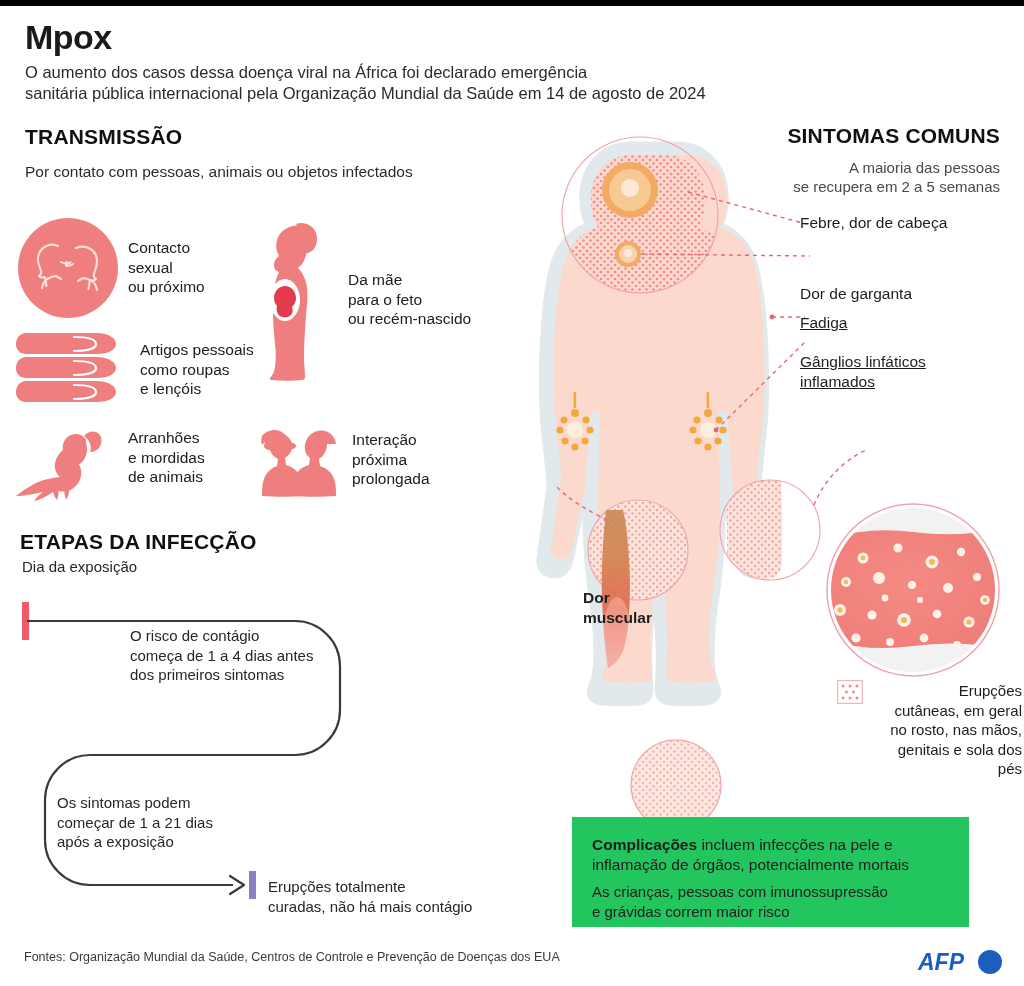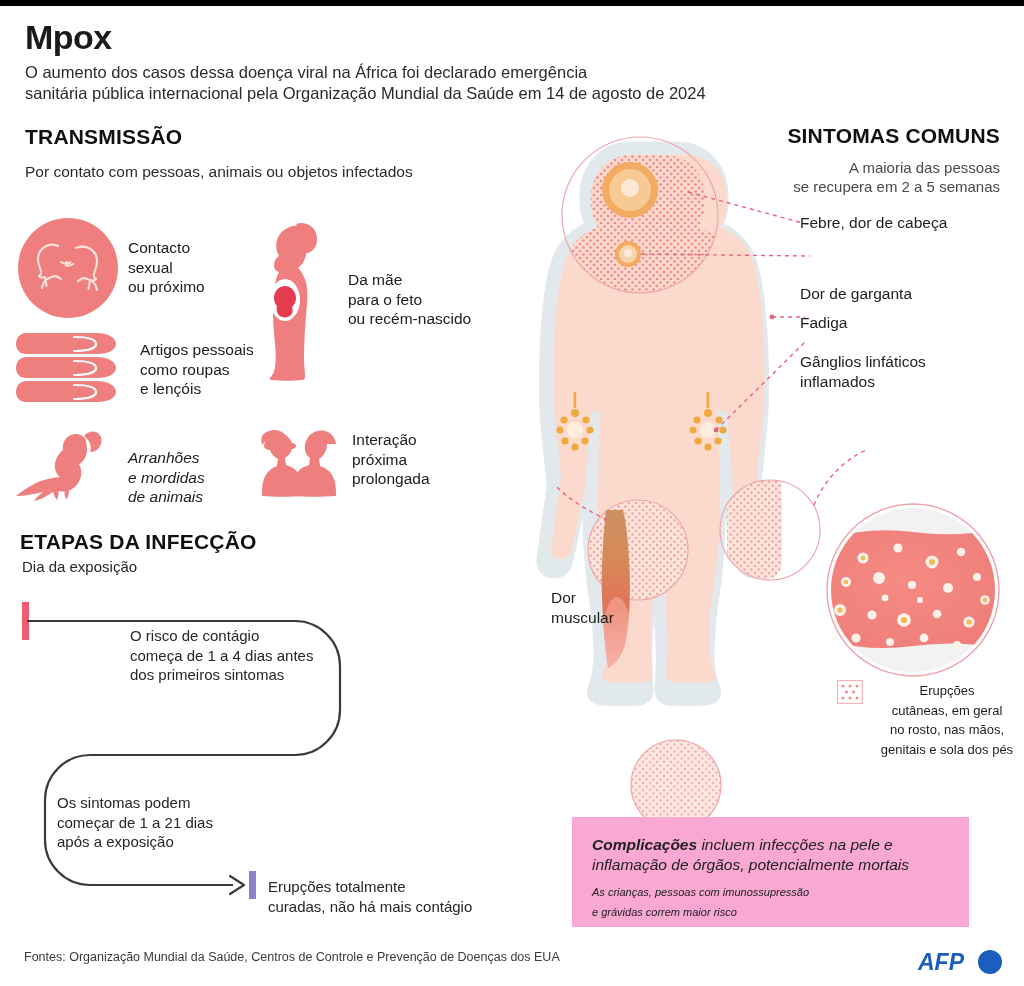--- a/index.html
+++ b/index.html
@@ -37,21 +37,21 @@
   #sint-head { position:absolute; right:24px; top:124px; text-align:right; }
   #sint-sub {
     position:absolute; right:24px; top:158px; text-align:right;
     font-size:15px; line-height:19px; color:#4a4a4a;
   }
 
   
   .tx-label { position:absolute; font-size:15.5px; line-height:19.5px; color:#202020; }
   #tx1-label { left:128px; top:238px; }
   #tx2-label { left:128px; top:340px;margin-left:12px; }
-  #tx3-label { left:128px; top:448px;font-style:italic; }
+  #tx3-label { left:128px; top:428px; }
   #tx4-label { left:332px; top:270px;margin-left:16px; }
   #tx5-label { left:352px; top:430px; }
 
   .ico { position:absolute; }
   #ico-sex   { left:18px;  top:218px; }
   #ico-cloth { left:14px;  top:325px; }
   #ico-animal{ left:14px;  top:430px; }
   #ico-preg  { left:258px; top:222px; }
   #ico-two   { left:252px; top:428px; }
 
@@ -60,33 +60,32 @@
   .tl-text { position:absolute; font-size:15px; line-height:19.5px; color:#262626; }
   #tl-day   { left:22px;  top:558px; font-size:15px; color:#262626; position:absolute; }
   #tl-risk  { left:130px; top:626px; width:210px; }
   #tl-sym   { left:57px;  top:793px; width:240px; }
   #tl-end   { left:268px; top:877px; width:250px; }
 
   
   .sym-label { position:absolute; font-size:15.5px; line-height:19.5px; color:#1d1d1d; }
   #sym1 { left:800px; top:213px; }
   #sym2 { left:800px; top:284px; }
-  #sym3 { left:800px; top:313px; }
-  #sym-muscle { left:551px; top:588px; }
-  #rash-label { left:872px; top:681px; width:150px; text-align:center; font-size:13px; line-height:19.5px; }
+  #sym3 { left:800px; top:313px;text-decoration:underline; }
+  #sym-muscle { left:583px; top:588px;font-weight:bold; }
+  #rash-label { left:872px; top:681px; width:150px; text-align:right; font-size:15px; line-height:19.5px; }
 
   
   #comp-box {
     position:absolute; left:572px; top:817px; width:397px; height:110px;
-    background:#f9a8d4;
-    font-style:italic;
+    background:#22c55e;
   }
   #comp-1 { position:absolute; left:20px; top:18px; font-size:15.5px; line-height:20px; color:#202020; width:385px; }
   #comp-1 b { font-weight:bold; }
-  #comp-2 { position:absolute; left:20px; top:65px; font-size:11px; line-height:20px; color:#202020; width:385px; }
+  #comp-2 { position:absolute; left:20px; top:65px; font-size:15px; line-height:20px; color:#202020; width:385px; }
 
   
   #sources {
     position:absolute; left:24px; top:950px;
     font-size:12.5px; color:#3a3a3a;
   }
   #afp { position:absolute; left:918px; top:948px; }
 
   svg { display:block; overflow:visible; }
 </style>

